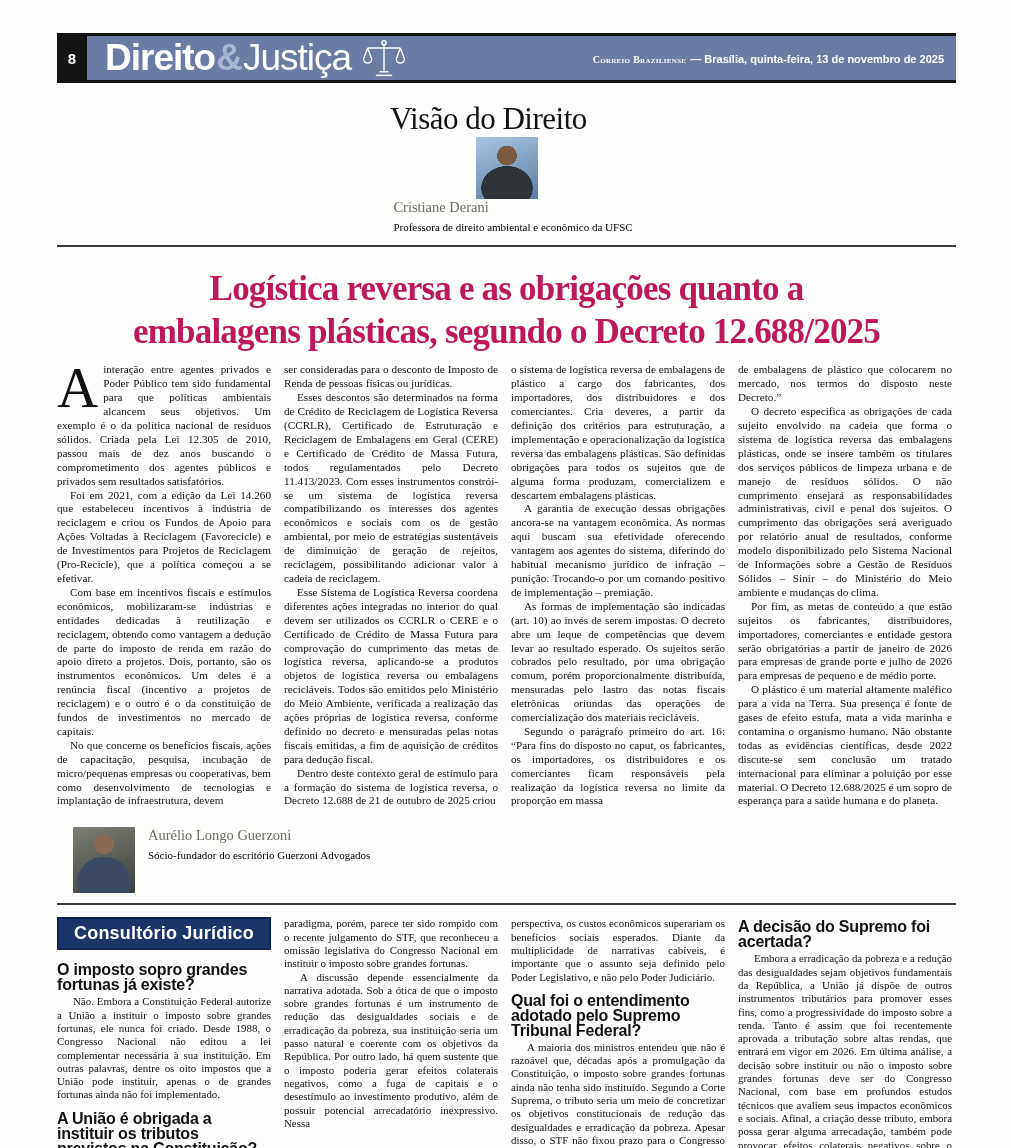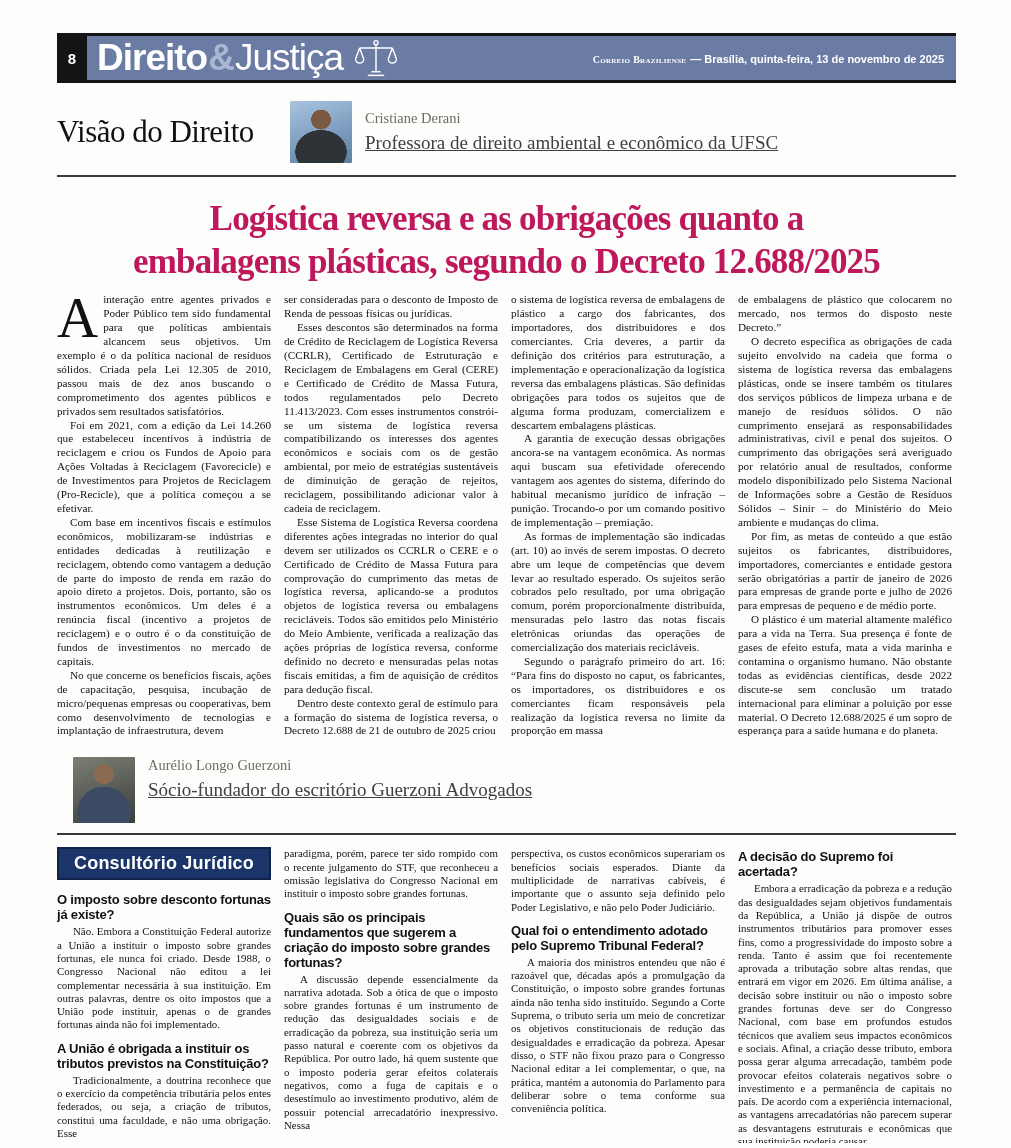--- a/index.html
+++ b/index.html
@@ -5,48 +5,48 @@
   html,body{margin:0;padding:0;background:#e8e8e8;}
   .page{width:1011px;height:1148px;background:#fdfdfc;margin:0 auto;position:relative;
         overflow:hidden;font-family:"Liberation Serif",serif;color:#111;}
   .content{padding:33px 55px 0 57px;}
 
   
   .masthead{display:flex;align-items:stretch;height:44px;border-top:3px solid #141414;
             border-bottom:3px solid #141414;background:#6b7ca4;}
   .pagenum{width:30px;background:#141414;color:#fff;display:flex;align-items:center;
            justify-content:center;font:700 15px "Liberation Sans",sans-serif;}
-  .mast-title{display:flex;align-items:center;padding-left:10px;white-space:nowrap;
+  .mast-title{display:flex;align-items:center;padding-left:18px;white-space:nowrap;
               font-family:"Liberation Sans",sans-serif;color:#fff;font-size:37px;
               letter-spacing:-1px;line-height:40px;}
   .mast-title .t1{font-weight:800;}
   .mast-title .amp{color:#a9b7d2;font-weight:700;padding:0 1px;}
   .mast-title .t2{font-weight:400;}
   .scales{margin-left:10px;margin-top:2px;}
   .mast-right{margin-left:auto;align-self:center;padding-right:12px;color:#fff;text-align:right;}
   .mast-right .brand{font-family:"Liberation Serif",serif;font-weight:700;font-variant:small-caps;
                      font-size:10px;letter-spacing:.3px;}
   .mast-right .date{font-family:"Liberation Sans",sans-serif;font-weight:700;font-size:11px;}
 
   
   .vision-row{display:flex;align-items:center;margin-top:18px;padding-bottom:12px;
-              border-bottom:2px solid #3a3a3a;}
+              border-bottom:2px solid #3a3a3a;flex-direction:column;}
   .vision-title{font-size:31px;font-weight:400;width:233px;letter-spacing:-.5px;}
   .photo{width:62px;height:62px;border-radius:1px;flex:none;}
   .photo-cristiane{background:
      radial-gradient(circle 10px at 50% 30%, #7a5a43 98%, transparent),
      radial-gradient(ellipse 26px 22px at 50% 82%, #2e3338 98%, transparent),
      linear-gradient(160deg,#a8c4e0,#5c7da3);}
   .photo-aurelio{width:62px;height:66px;background:
      radial-gradient(circle 10px at 50% 26%, #8a6a52 98%, transparent),
      radial-gradient(ellipse 27px 26px at 50% 84%, #3c4a63 98%, transparent),
      linear-gradient(160deg,#7b7f74,#3a3e3a);}
   .byline-caption{margin-left:13px;}
   .byline-name{font-size:14.5px;color:#6b6b66;margin-bottom:5px;}
-  .byline-role{font-size:19px;color:#404040;text-decoration:underline;}
+  .byline-role{font-size:11px;color:#000000;}
 
   
   .headline{margin:21px auto 6px;text-align:center;font-weight:700;font-size:35px;
             line-height:1.22;letter-spacing:-.8px;white-space:pre-line;color:#be185d;}
 
   
   .cols{display:flex;gap:13px;margin-top:10px;overflow:hidden;}
   .article-cols{height:452px;}
   .acol{width:214px;flex:none;text-align:justify;hyphens:auto;}
   .article-cols .acol{font-size:11.2px;line-height:13.9px;}
@@ -57,21 +57,21 @@
   
   .byline2-row{display:flex;align-items:flex-start;margin-top:8px;padding:4px 0 10px 16px;
                border-bottom:2px solid #3a3a3a;}
 
   
   .qa-cols{margin-top:12px;height:296px;}
   .qa-cols .acol{font-size:10.9px;line-height:13.3px;}
   .qa-title{height:29px;background:#1b3469;border:2px solid #10214a;color:#fff;
             display:flex;align-items:center;justify-content:center;
             font:700 18px "Liberation Sans",sans-serif;letter-spacing:.2px;margin-bottom:12px;}
-  .acol h3{font-family:"Liberation Sans",sans-serif;font-weight:700;font-size:13px;
+  .acol h3{font-family:"Liberation Sans",sans-serif;font-weight:700;font-size:16px;
            line-height:15px;margin:9px 0 3px;text-align:left;letter-spacing:-.2px;}
   .acol h3:first-child{margin-top:2px;}
   .acol p.answer{text-indent:16px;}
   .acol p.answer.cont{text-indent:0;}
 
   
   .footer-rule{border-top:3px solid #141414;margin-top:8px;}
   .footer{display:flex;align-items:center;height:38px;font-family:"Liberation Sans",sans-serif;}
 </style>
 </head>
@@ -147,28 +147,27 @@
       <div class="photo photo-aurelio"></div>
       <div class="byline-caption">
         <div class="byline-name">Aurélio Longo Guerzoni</div>
         <div class="byline-role">Sócio-fundador do escritório Guerzoni Advogados</div>
       </div>
     </div>
 
     <div class="cols qa-cols">
         <div class="acol">
           <div class="qa-title">Consultório Jurídico</div>
-          <h3>O imposto sobre desconto fortunas já existe?</h3>
+          <h3>O imposto sopro grandes fortunas já existe?</h3>
           <p class="answer">Não. Embora a Constituição Federal autorize a União a instituir o imposto sobre grandes fortunas, ele nunca foi criado. Desde 1988, o Congresso Nacional não editou a lei complementar necessária à sua instituição. Em outras palavras, dentre os oito impostos que a União pode instituir, apenas o de grandes fortunas ainda não foi implementado.</p>
           <h3>A União é obrigada a instituir os tributos previstos na Constituição?</h3>
           <p class="answer">Tradicionalmente, a doutrina reconhece que o exercício da competência tributária pelos entes federados, ou seja, a criação de tributos, constitui uma faculdade, e não uma obrigação. Esse</p>
         </div>
         <div class="acol">
           <p class="answer cont">paradigma, porém, parece ter sido rompido com o recente julgamento do STF, que reconheceu a omissão legislativa do Congresso Nacional em instituir o imposto sobre grandes fortunas.</p>
-          <h3>Quais são os principais fundamentos que sugerem a criação do imposto sobre grandes fortunas?</h3>
           <p class="answer">A discussão depende essencialmente da narrativa adotada. Sob a ótica de que o imposto sobre grandes fortunas é um instrumento de redução das desigualdades sociais e de erradicação da pobreza, sua instituição seria um passo natural e coerente com os objetivos da República. Por outro lado, há quem sustente que o imposto poderia gerar efeitos colaterais negativos, como a fuga de capitais e o desestímulo ao investimento produtivo, além de possuir potencial arrecadatório inexpressivo. Nessa</p>
         </div>
         <div class="acol">
           <p class="answer cont">perspectiva, os custos econômicos superariam os benefícios sociais esperados. Diante da multiplicidade de narrativas cabíveis, é importante que o assunto seja definido pelo Poder Legislativo, e não pelo Poder Judiciário.</p>
           <h3>Qual foi o entendimento adotado pelo Supremo Tribunal Federal?</h3>
           <p class="answer">A maioria dos ministros entendeu que não é razoável que, décadas após a promulgação da Constituição, o imposto sobre grandes fortunas ainda não tenha sido instituído. Segundo a Corte Suprema, o tributo seria um meio de concretizar os objetivos constitucionais de redução das desigualdades e erradicação da pobreza. Apesar disso, o STF não fixou prazo para o Congresso Nacional editar a lei complementar, o que, na prática, mantém a autonomia do Parlamento para deliberar sobre o tema conforme sua conveniência política.</p>
         </div>
         <div class="acol">
           <h3>A decisão do Supremo foi acertada?</h3>
           <p class="answer">Embora a erradicação da pobreza e a redução das desigualdades sejam objetivos fundamentais da República, a União já dispõe de outros instrumentos tributários para promover esses fins, como a progressividade do imposto sobre a renda. Tanto é assim que foi recentemente aprovada a tributação sobre altas rendas, que entrará em vigor em 2026. Em última análise, a decisão sobre instituir ou não o imposto sobre grandes fortunas deve ser do Congresso Nacional, com base em profundos estudos técnicos que avaliem seus impactos econômicos e sociais. Afinal, a criação desse tributo, embora possa gerar alguma arrecadação, também pode provocar efeitos colaterais negativos sobre o investimento e a permanência de capitais no país. De acordo com a experiência internacional, as vantagens arrecadatórias não parecem superar as desvantagens estruturais e econômicas que sua instituição poderia causar.</p>

